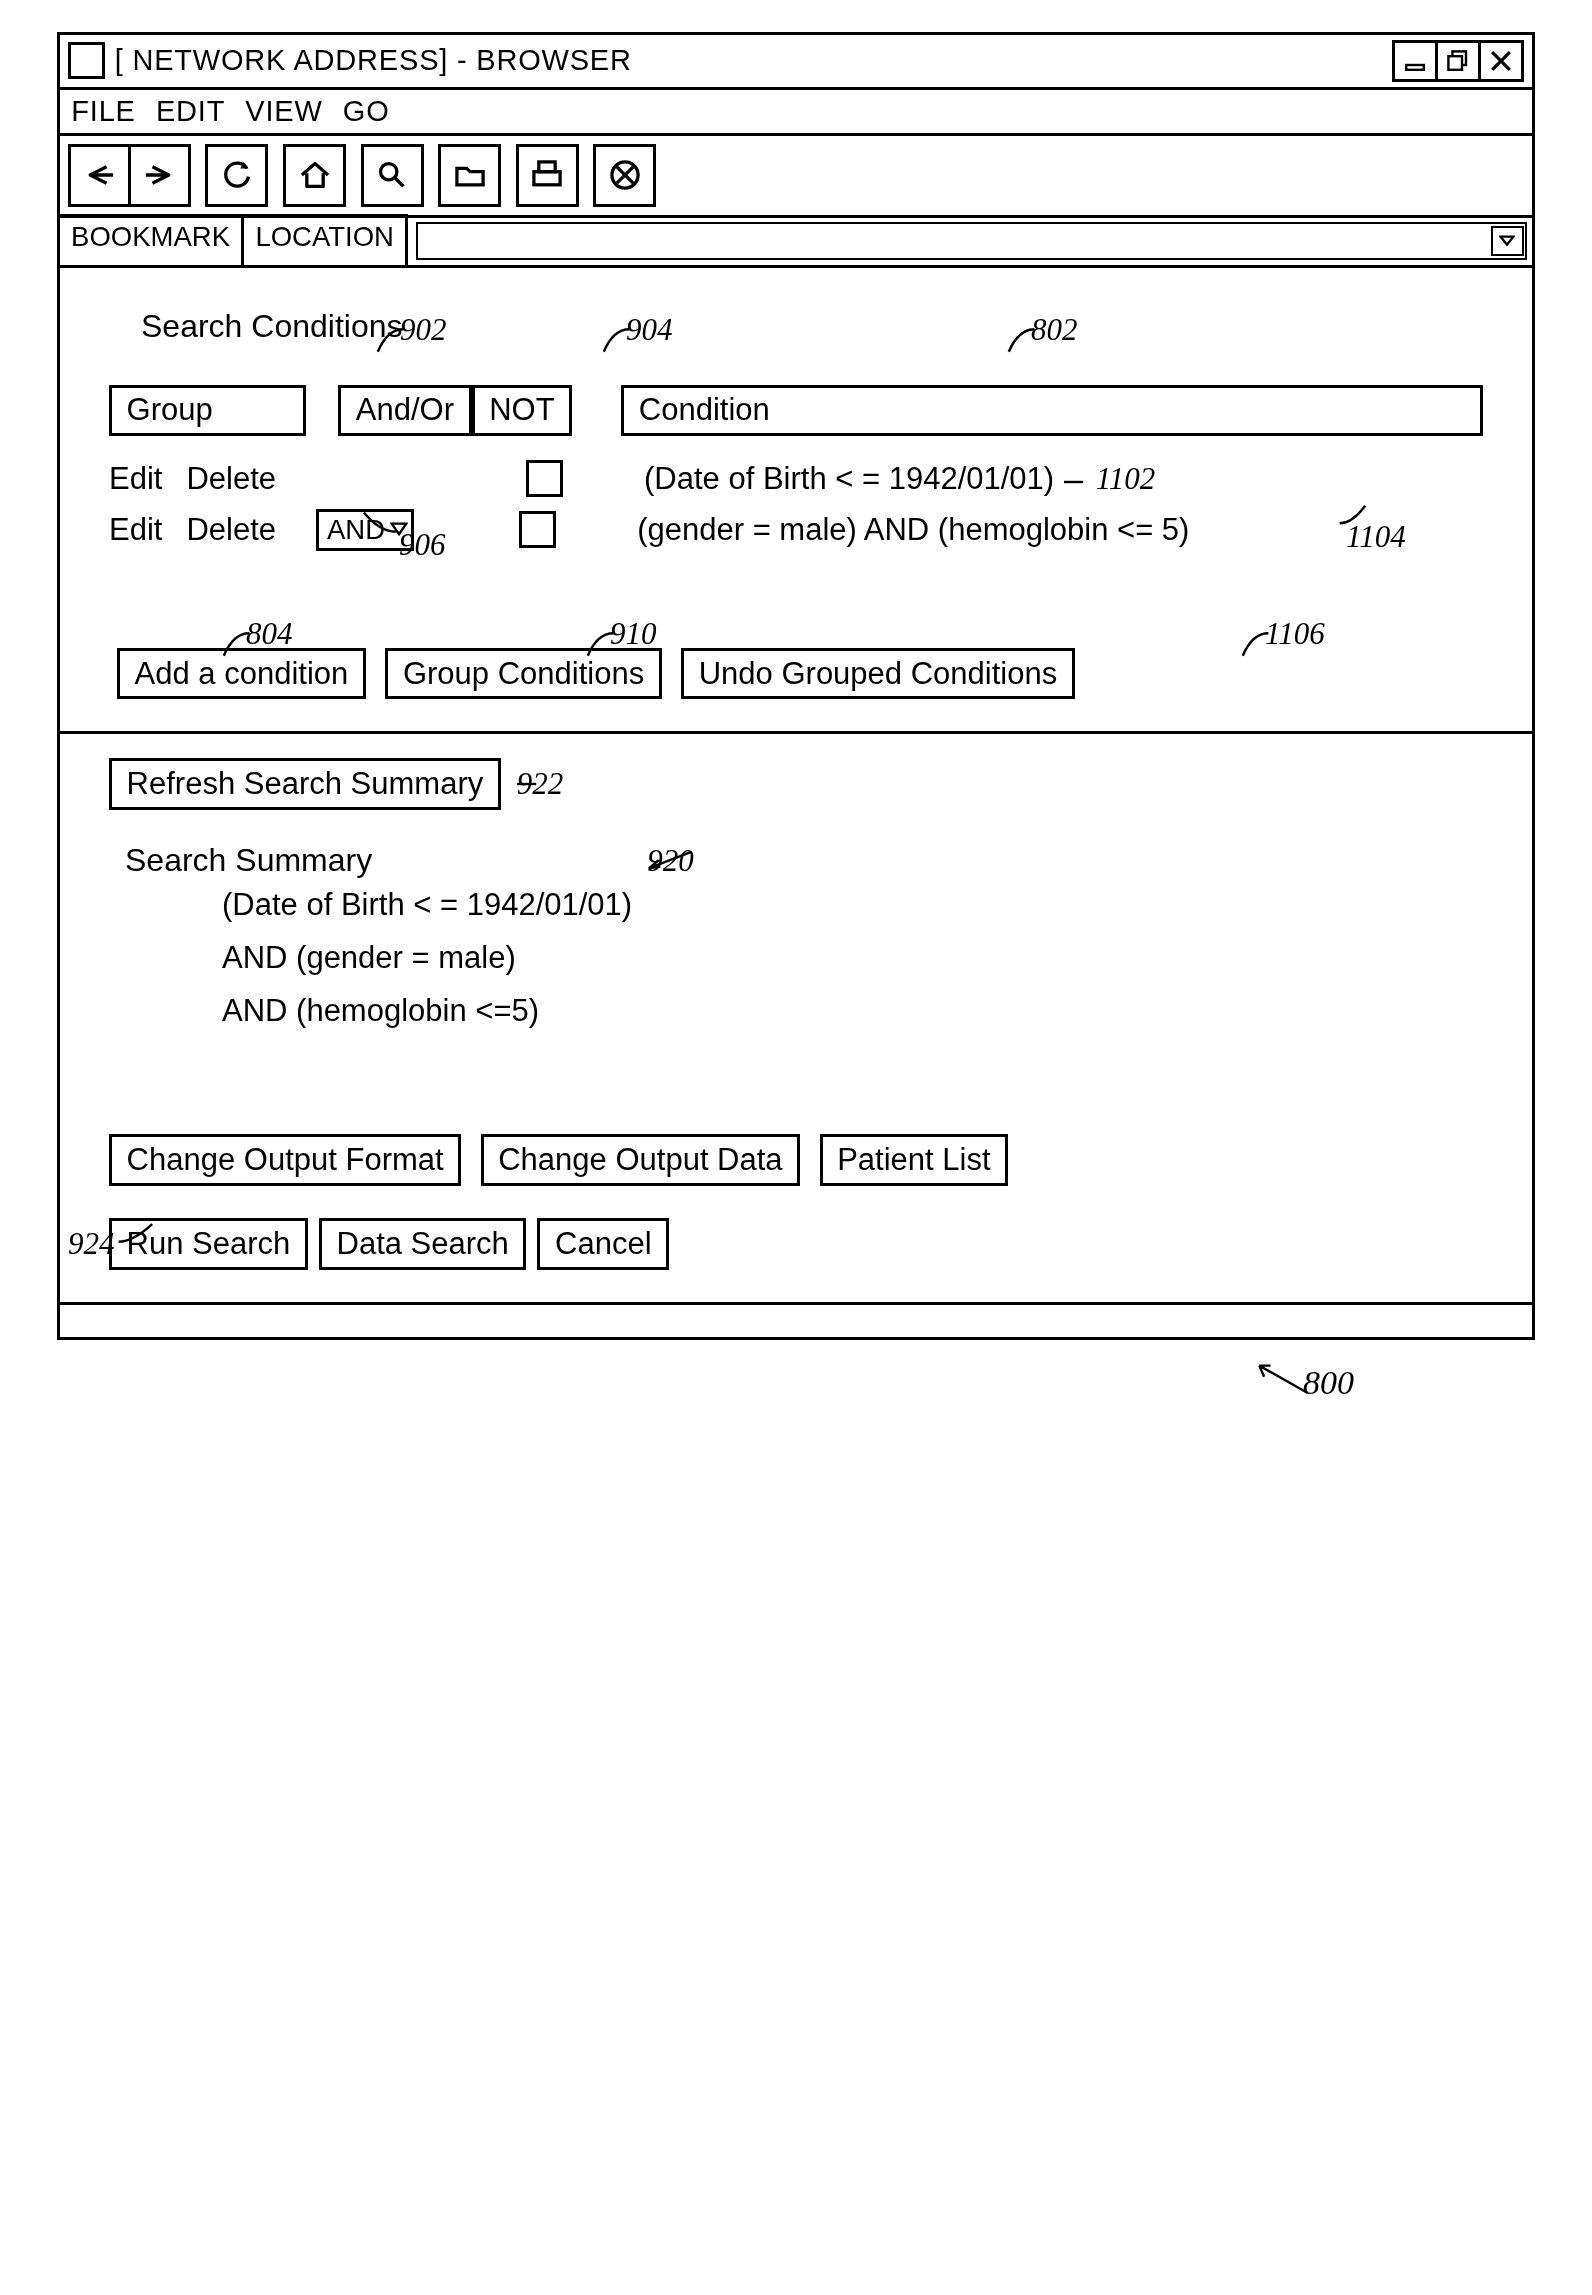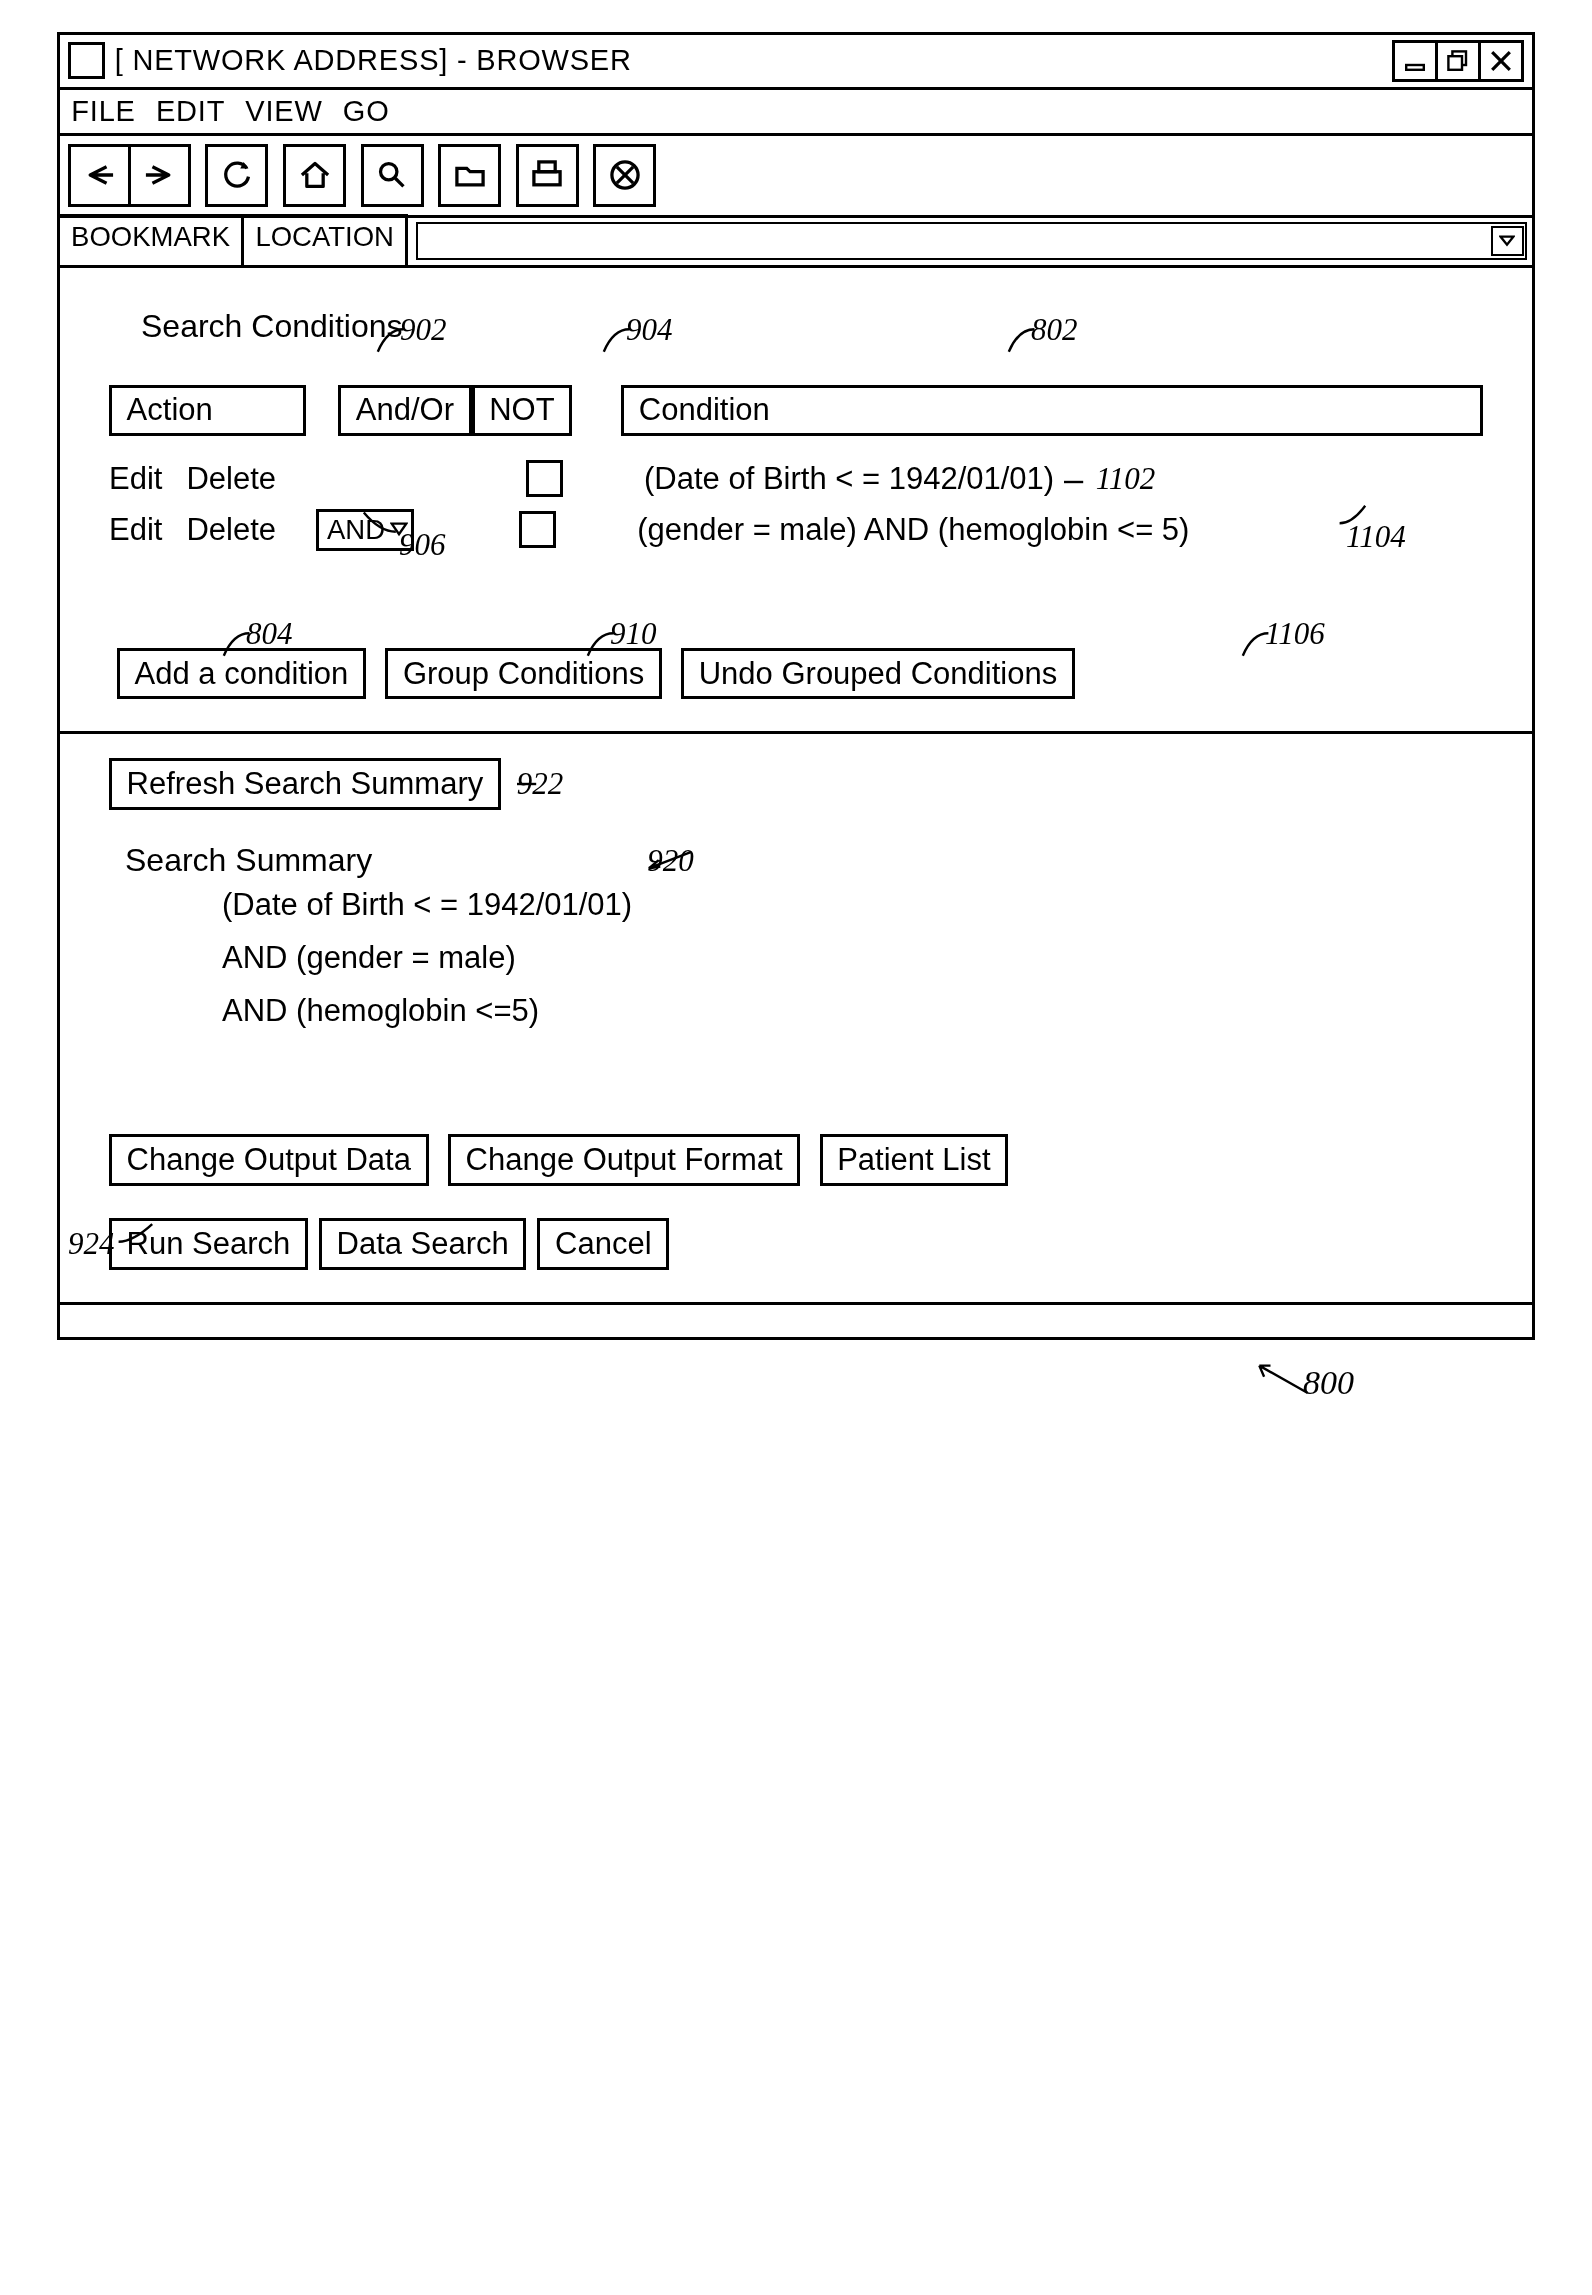--- a/index.html
+++ b/index.html
@@ -319,21 +319,21 @@
       <span>904</span>
     </div>
     <div class="callout" style="left:971px; top:44px;">
       <svg style="left:-27.5px;top:14.6px;" width="32" height="29" viewBox="0 0 40 36">
           <path d="M38 4 Q18 4 6 32" fill="none" stroke="#000" stroke-width="3"></path>
         </svg>
       <span>802</span>
     </div>
 
     <div class="headers" style="margin-top:40px;">
-      <div class="box" style="width:162px;">Action</div>
+      <div class="box" style="width:162px;">Group</div>
       <div style="width:32px;"></div>
       <div class="box">And/Or</div>
       <div style="width:3.2px;"></div>
       <div class="box" style="margin-left:-3.2px;">NOT</div>
       <div style="width:49px;"></div>
       <div class="box" style="flex:1;">Condition</div>
     </div>
 
     <div class="row">
       <span class="edit-link">Edit</span>
@@ -426,22 +426,22 @@
       </div>
     </div>
 
     <div class="summary-lines">
       <div>(Date of Birth &lt; = 1942/01/01)</div>
       <div>AND (gender = male)</div>
       <div>AND (hemoglobin &lt;=5)</div>
     </div>
 
     <div class="footer-btns">
+      <div class="box">Change Output Format</div>
       <div class="box">Change Output Data</div>
-      <div class="box">Change Output Format</div>
       <div class="box">Patient List</div>
     </div>
 
     <div class="footer-btns2">
       <div class="box">Run Search</div>
       <div class="box">Data Search</div>
       <div class="box">Cancel</div>
     </div>
     <div class="callout" style="left:8px;bottom:40px;">
       <span>924</span>

